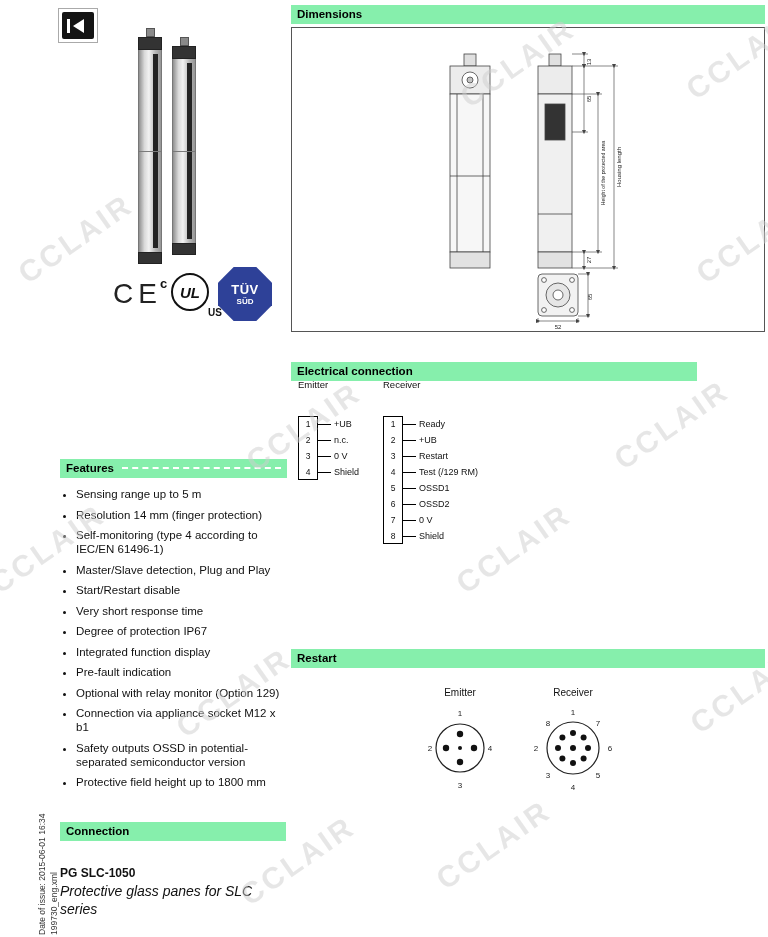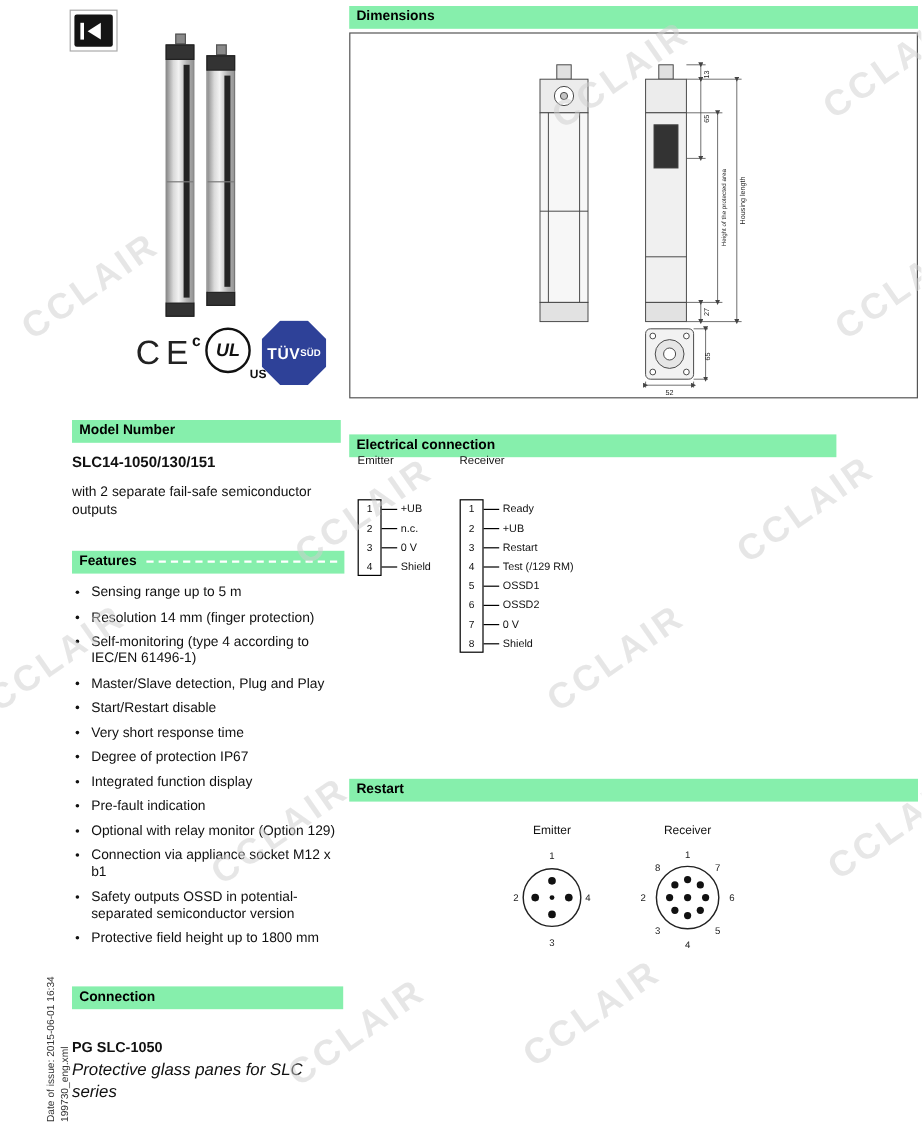--- a/index.html
+++ b/index.html
@@ -36,21 +36,21 @@
            display:flex; align-items:center; justify-content:flex-end; }
   .ce-mark { font-size:28px; letter-spacing:5px; color:#222; font-weight:400; }
   .ul-wrap { position:relative; width:56px; height:48px; }
   .ul-circle { position:absolute; left:9px; top:3px; width:38px; height:38px;
                border:2.5px solid #111; border-radius:50%; display:flex; align-items:center;
                justify-content:center; font-weight:bold; font-style:italic; font-size:15px; }
   .ul-c  { position:absolute; left:-2px; top:6px; font-weight:bold; font-size:13px; }
   .ul-us { position:absolute; right:-4px; bottom:0; font-weight:bold; font-size:10px; }
   .tuv { width:54px; height:54px; background:#2e4198; color:#fff;
          clip-path:polygon(29% 0,71% 0,100% 29%,100% 71%,71% 100%,29% 100%,0 71%,0 29%);
-         display:flex; align-items:center; justify-content:center; }
+         display:flex; flex-direction:column; align-items:center; justify-content:center; }
   .tuv-top { font-weight:bold; font-size:13px; letter-spacing:.5px; }
   .tuv-bottom { font-weight:bold; font-size:8px; }
 
   #model-section { position:absolute; left:60px; top:350px; width:224px; }
   .model-no { font-weight:bold; font-size:12.5px; margin-top:9px; }
   .model-desc { font-size:11.5px; margin-top:11px; line-height:1.3; }
 
   #features-section { position:absolute; left:60px; top:459px; width:227px; }
   #features-section ul { list-style:disc; margin:9px 0 0; padding-left:16px; }
   #features-section li { font-size:11.5px; line-height:1.22; margin-bottom:6.5px; }
@@ -127,25 +127,20 @@
       <span class="ul-c">c</span>
       <span class="ul-circle">UL</span>
       <span class="ul-us">US</span>
     </div>
     <div class="tuv">
       <span class="tuv-top">TÜV</span>
       <span class="tuv-bottom">SÜD</span>
     </div>
   </div>
 
-  <div id="model-section">
-    <div class="sec-hdr">Model Number</div>
-    <div class="model-no">SLC14-1050/130/151</div>
-    <div class="model-desc">with 2 separate fail-safe semiconductor outputs</div>
-  </div>
 
   <div id="features-section">
     <div class="sec-hdr feat-hdr">
       <span>Features</span>
       <span class="dash-fill"></span>
     </div>
     <ul>
       <li>Sensing range up to 5 m</li>
       <li>Resolution 14 mm (finger protection)</li>
       <li>Self-monitoring (type 4 according to IEC/EN 61496-1)</li>

